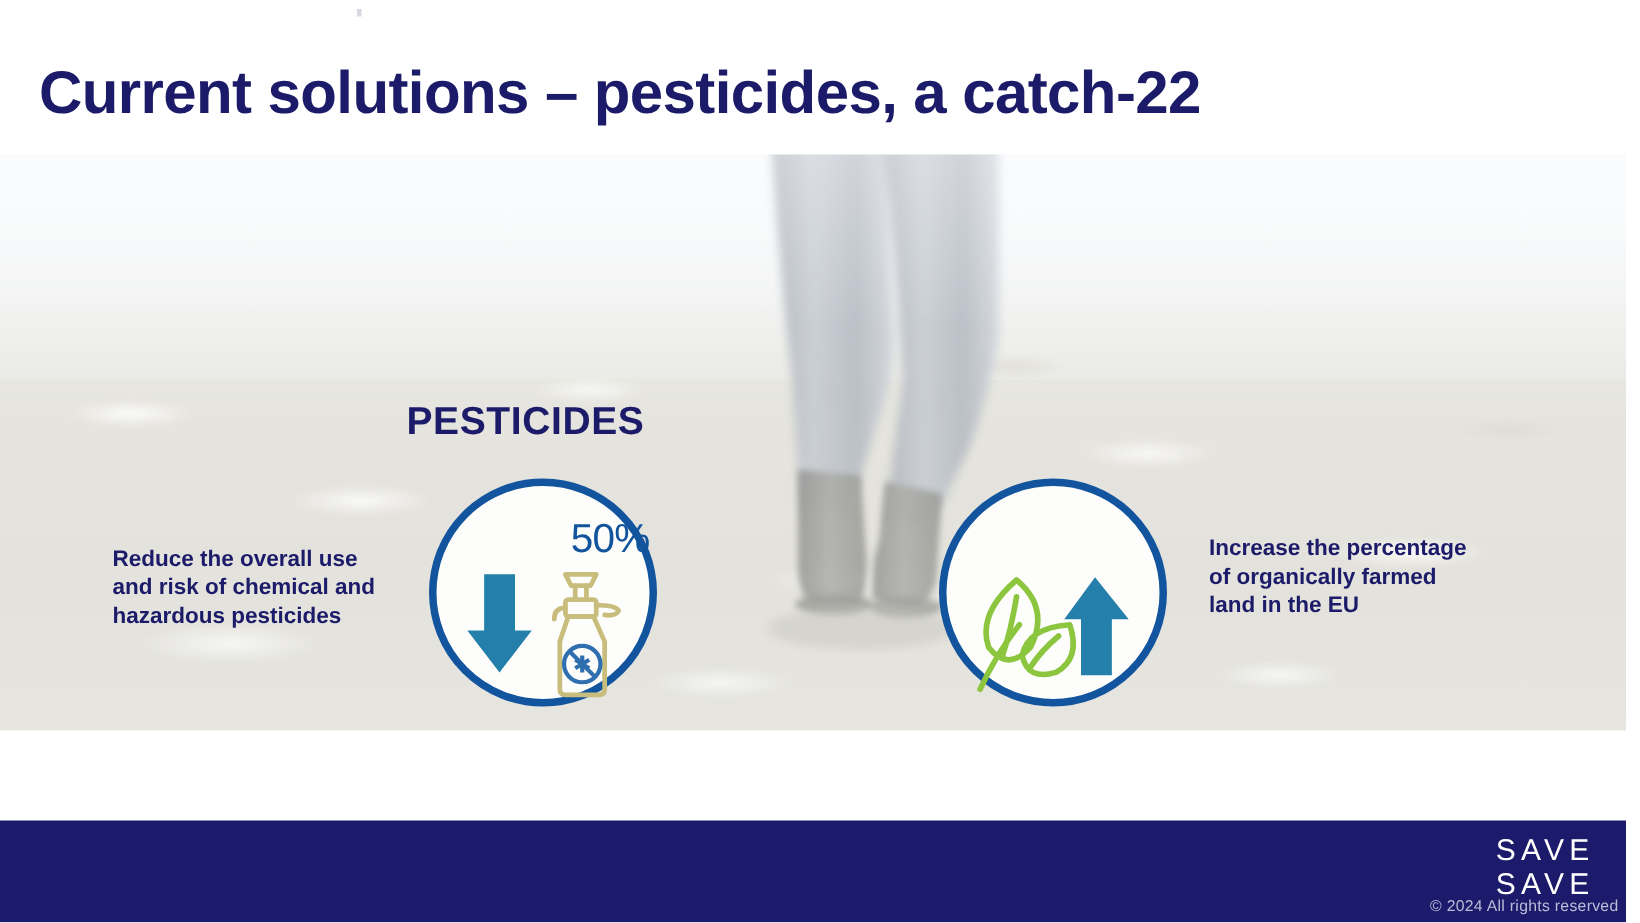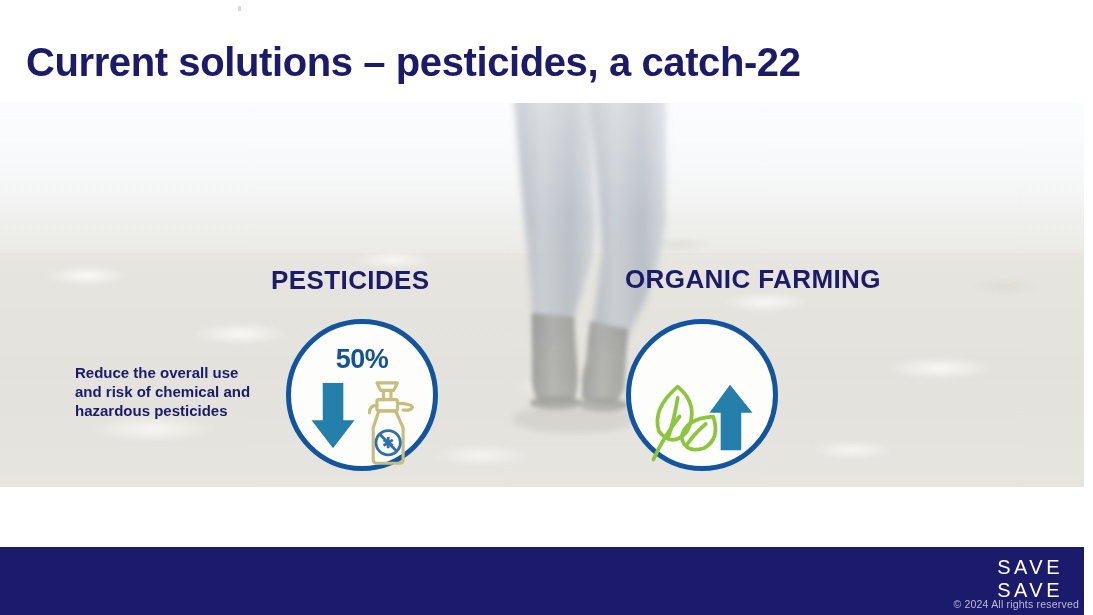--- a/index.html
+++ b/index.html
@@ -101,22 +101,22 @@
 
   
   .circle{
     position:absolute;width:152px;height:152px;border-radius:50%;
     background:#fdfdfb;border:5px solid #12559e;
     box-sizing:border-box;
   }
   .circle.pest{left:286px;top:216px;}
   .circle.org{left:626px;top:216px;}
   .pct{
-    position:absolute;width:100%;text-align:center;top:20px;
-    font-size:27px;font-weight:bold;color:#11549c;letter-spacing:-.5px;
+    position:absolute;width:100%;text-align:right;top:20px;
+    font-size:27px;font-weight:normal;color:#11549c;letter-spacing:-.5px;
   }
   .circle-art{position:absolute;left:0;top:52px;width:100%;height:96px;}
 
   
   .strip{
     position:absolute;left:0;top:487px;width:1093px;height:60px;background:#ffffff;
   }
 
   
   .footer{
@@ -181,24 +181,24 @@
         <ellipse cx="134" cy="302" rx="24" ry="7" fill="#6d6e69" opacity=".8"></ellipse>
       </g>
       <g opacity=".45" filter="url(#soft)">
         <ellipse cx="104" cy="316" rx="62" ry="14" fill="#a9a79f"></ellipse>
       </g>
     </svg>
 
     <div class="veil"></div>
 
     <div class="col-head pest">PESTICIDES</div>
-    <div class="col-head org">ORGANIC FARMING</div>
 
     <div class="desc left">Reduce the overall use and risk of chemical and hazardous pesticides</div>
 
+    <div class="desc right">Increase the percentage of organically farmed land in the EU</div>
 
     <div class="circle pest">
       <div class="pct">50%</div>
       <svg class="circle-art" viewBox="0 0 152 96">
 
         <g>
           <path d="M34 4 L56 4 L56 44 L68 44 L45 74 L22 44 L34 44 Z" fill="#2480ab"></path>
         </g>
 
         <g fill="none" stroke="#c9bd7e" stroke-width="3.4" stroke-linejoin="round" stroke-linecap="round">

